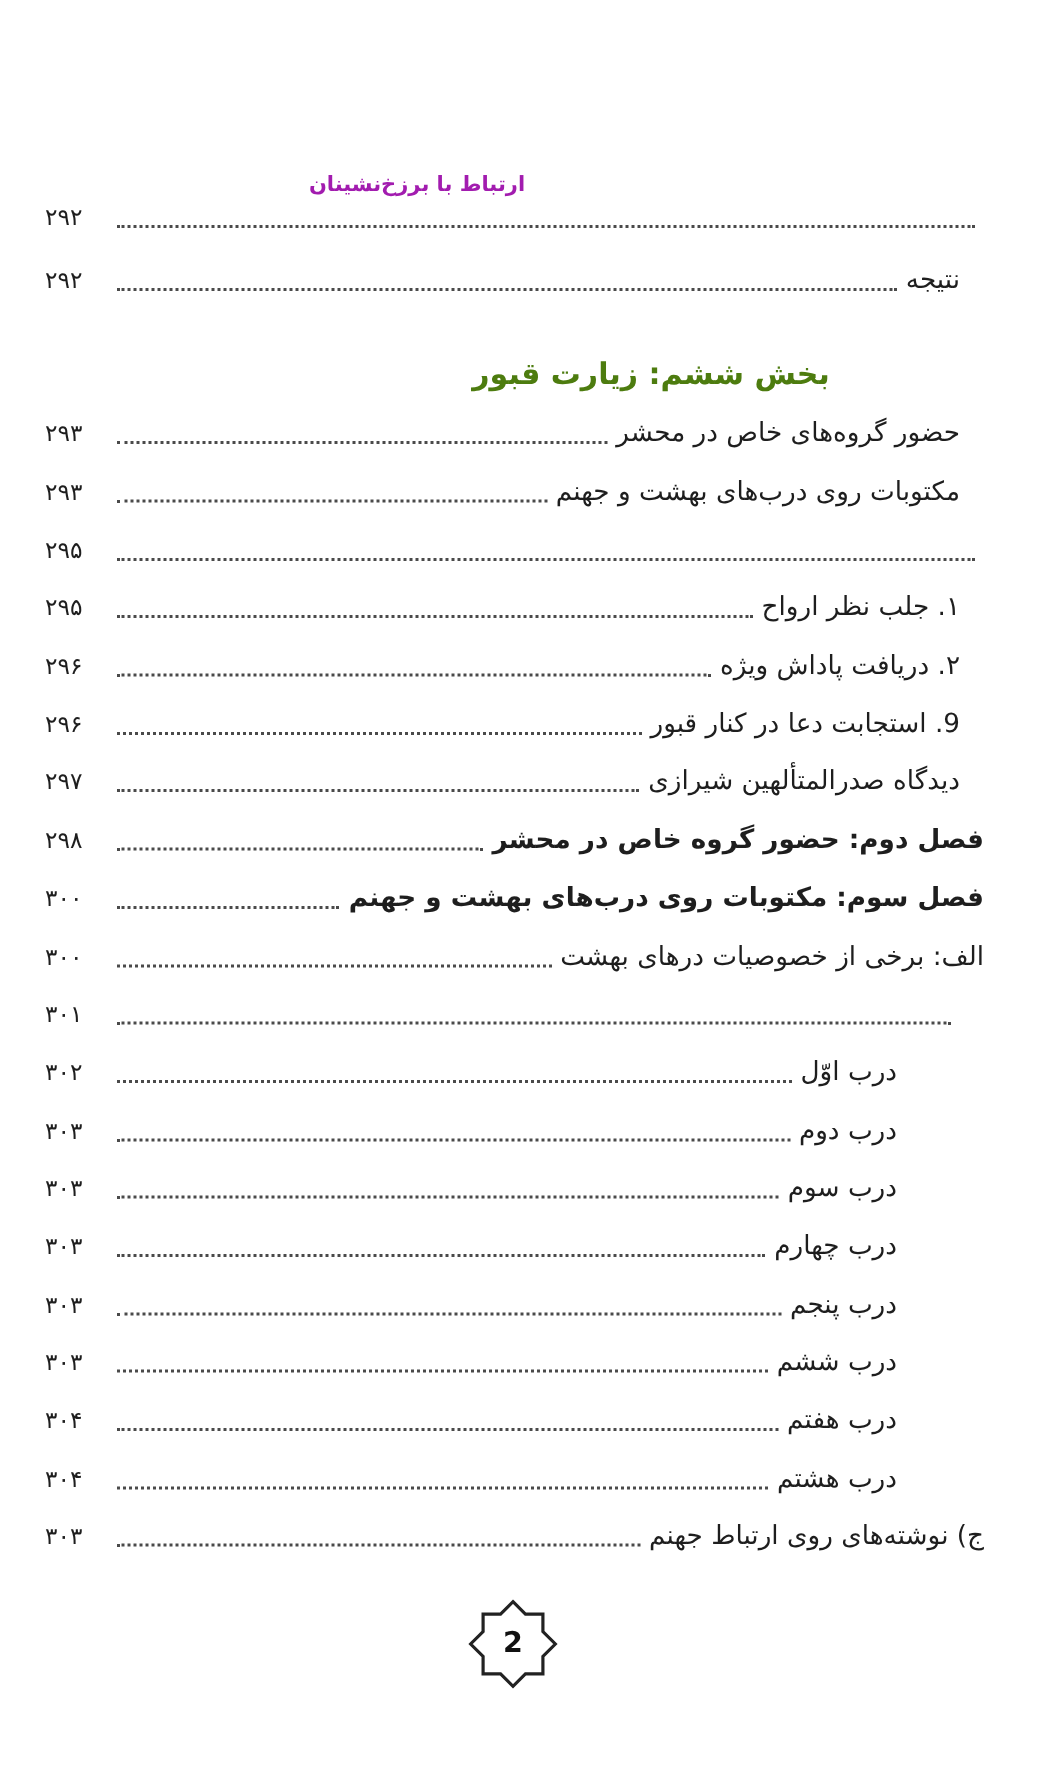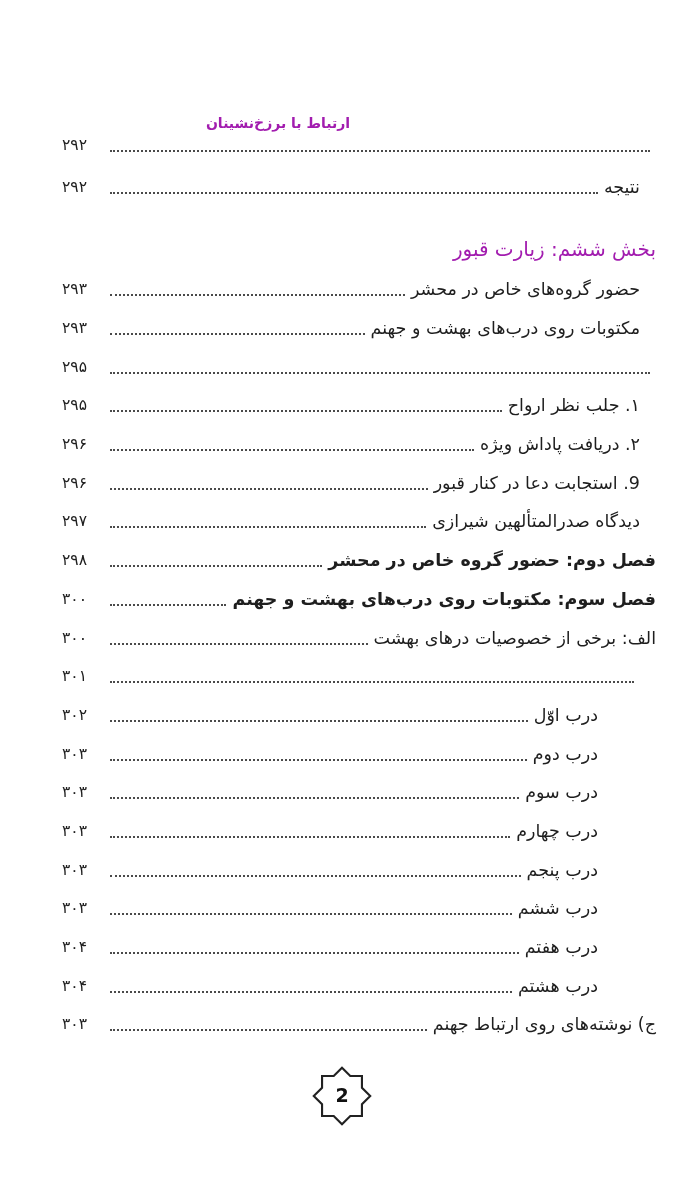--- a/index.html
+++ b/index.html
@@ -58,30 +58,30 @@
     position: relative;
     top: 6px;
     min-width: 12px;
   }
   .pagenum {
     min-width: 42px;
     direction: ltr;
     text-align: left;
     font-size: 15.5px;
     color: #1e1e1e;
-    margin-left: 32px;
   }
   .section-heading {
     margin-top: 20px;
     height: 42px;
     line-height: 42px;
+    text-align: center;
     padding-left: 182px;
     font-size: 20px;
-    font-weight: normal;
-    color: #a21caf;
+    font-weight: bold;
+    color: #4d7c0f;
   }
   .footer {
     position: absolute;
     top: 1066px;
     left: 0;
     width: 684px; 
     display: flex;
     justify-content: center;
   }
   .star-wrap {

